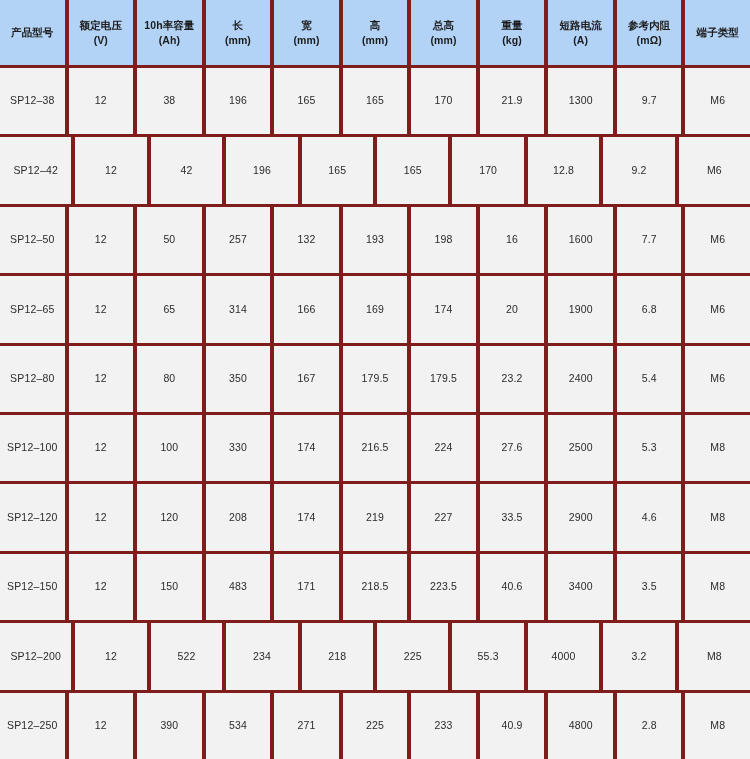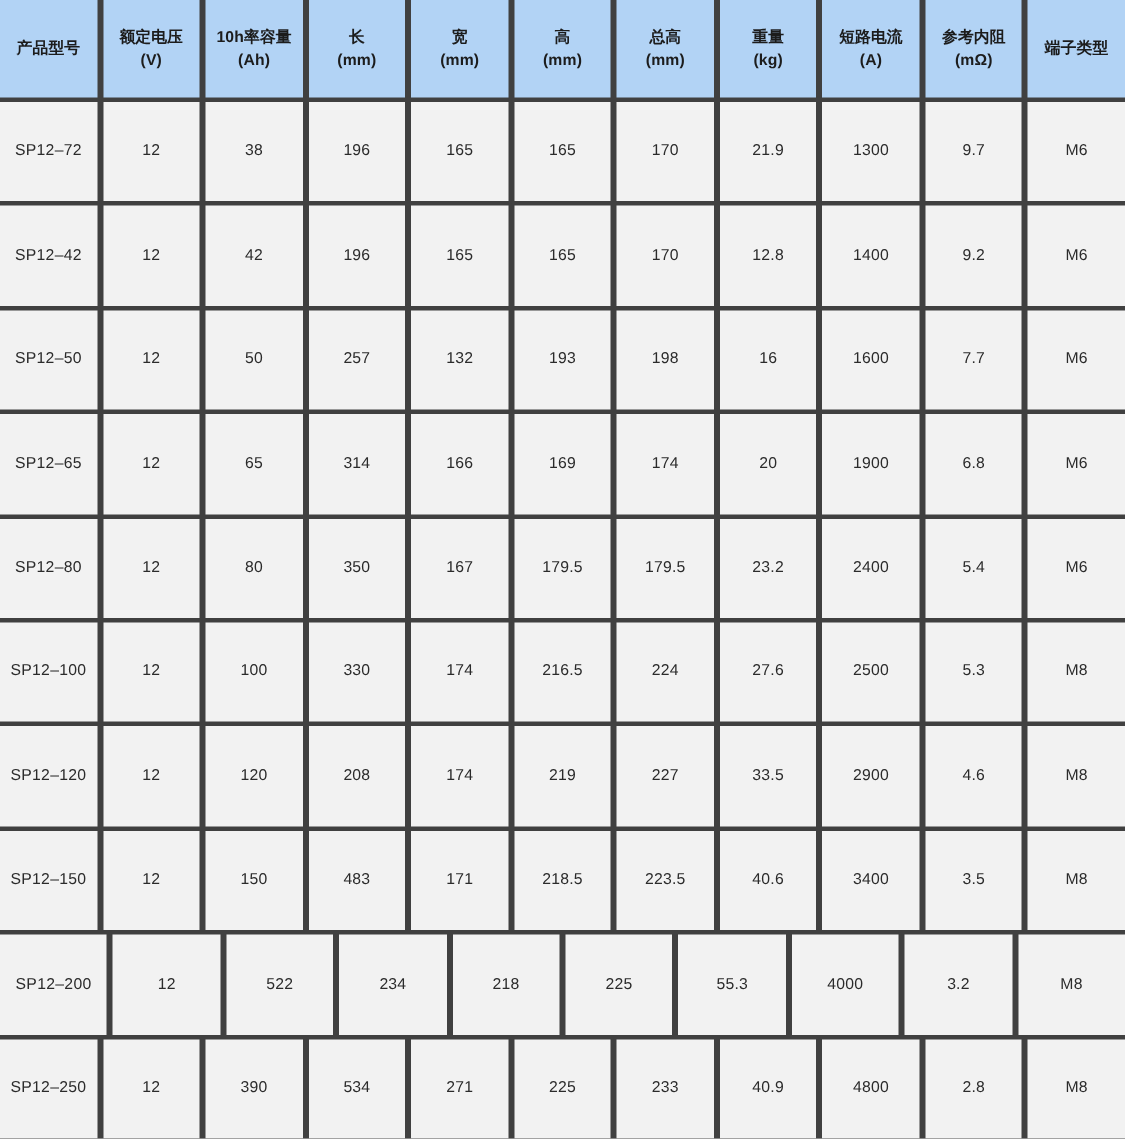--- a/index.html
+++ b/index.html
@@ -11,21 +11,21 @@
     background: #ffffff;
     font-family: "Liberation Sans", "DejaVu Sans", sans-serif;
     overflow: hidden;
   }
 
   #spec-table {
     width: 750px;
     height: 759px;
     display: flex;
     flex-direction: column;
-    background: #404040;
+    background: #7f1d1d;
     border-collapse: separate;
   }
 
   
   .thead {
     display: flex;
     width: 750px;
     height: 65px;
     flex: 0 0 65px;
     gap: 4px;
@@ -138,42 +138,41 @@
       <div class="th">
         <span class="th-label">参考内阻</span>
         <span class="th-unit">(mΩ)</span>
       </div>
       <div class="th">
         <span class="th-label">端子类型</span>
       </div>
     </div>
   <div class="tbody">
       <div class="tr">
-        <div class="td model">SP12–72</div>
+        <div class="td model">SP12–38</div>
         <div class="td">12</div>
         <div class="td">38</div>
         <div class="td">196</div>
         <div class="td">165</div>
         <div class="td">165</div>
         <div class="td">170</div>
         <div class="td">21.9</div>
         <div class="td">1300</div>
         <div class="td">9.7</div>
         <div class="td">M6</div>
       </div>
       <div class="tr">
         <div class="td model">SP12–42</div>
         <div class="td">12</div>
         <div class="td">42</div>
         <div class="td">196</div>
         <div class="td">165</div>
         <div class="td">165</div>
         <div class="td">170</div>
         <div class="td">12.8</div>
-        <div class="td">1400</div>
         <div class="td">9.2</div>
         <div class="td">M6</div>
       </div>
       <div class="tr">
         <div class="td model">SP12–50</div>
         <div class="td">12</div>
         <div class="td">50</div>
         <div class="td">257</div>
         <div class="td">132</div>
         <div class="td">193</div>

